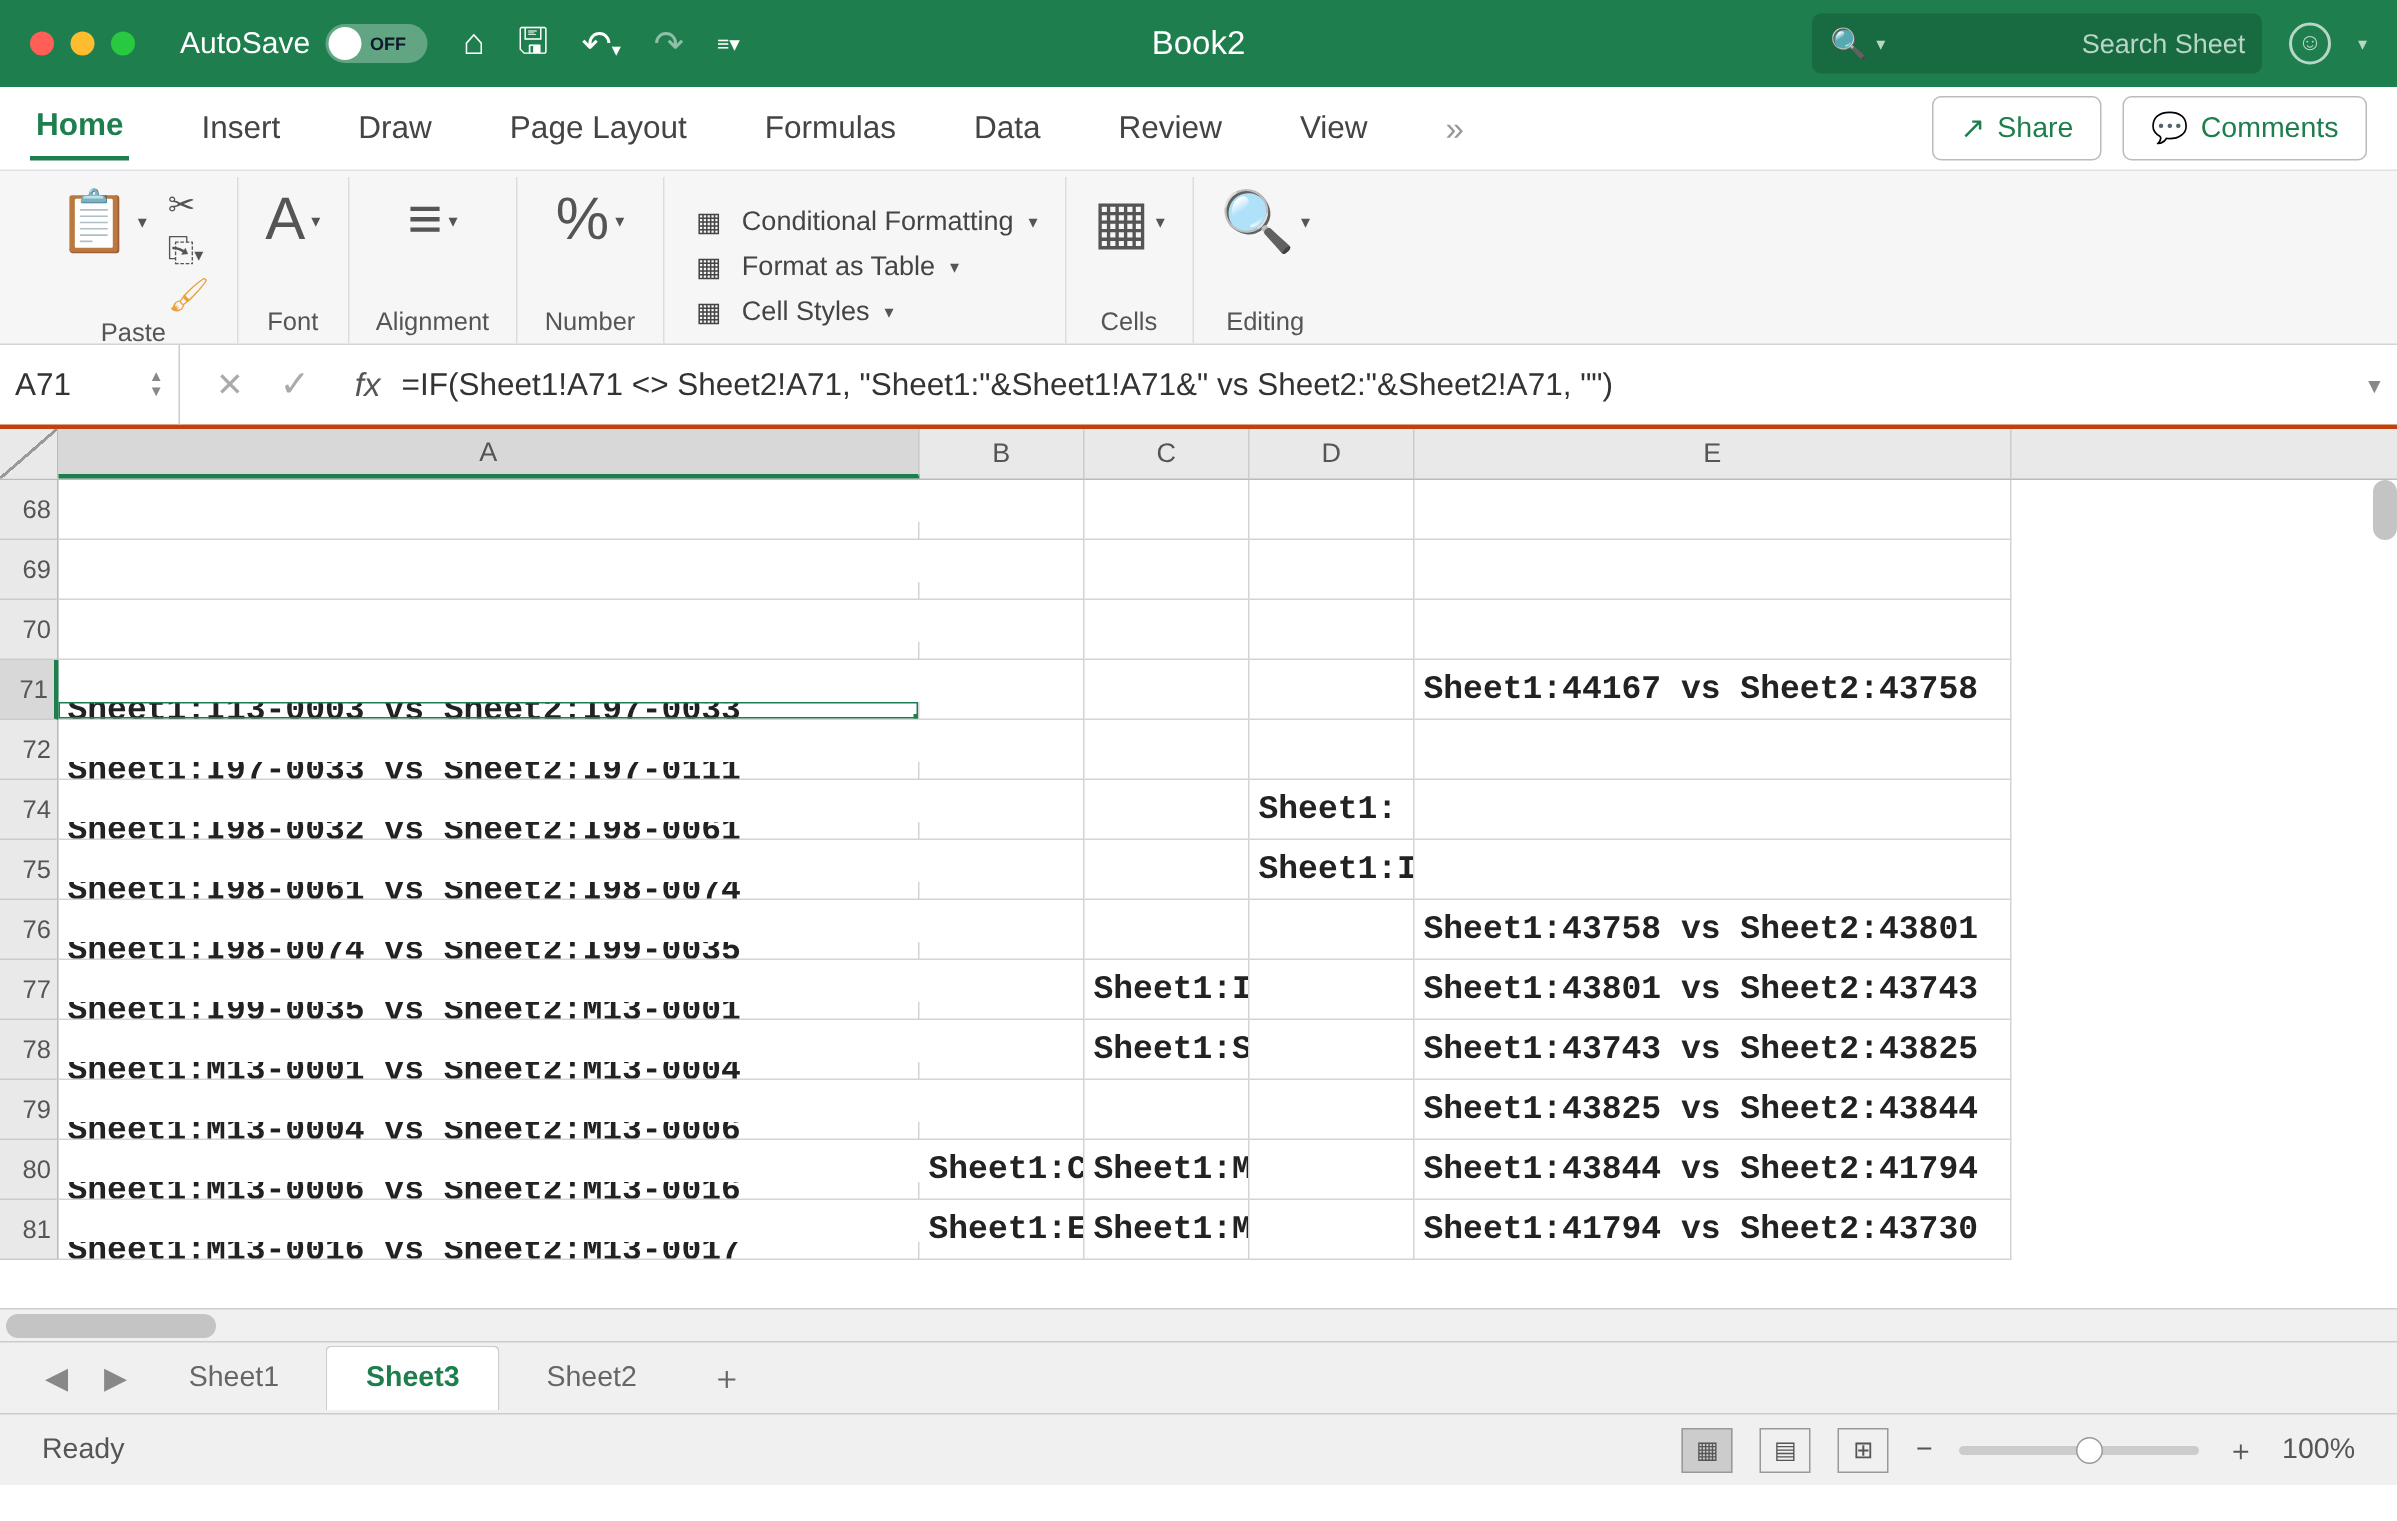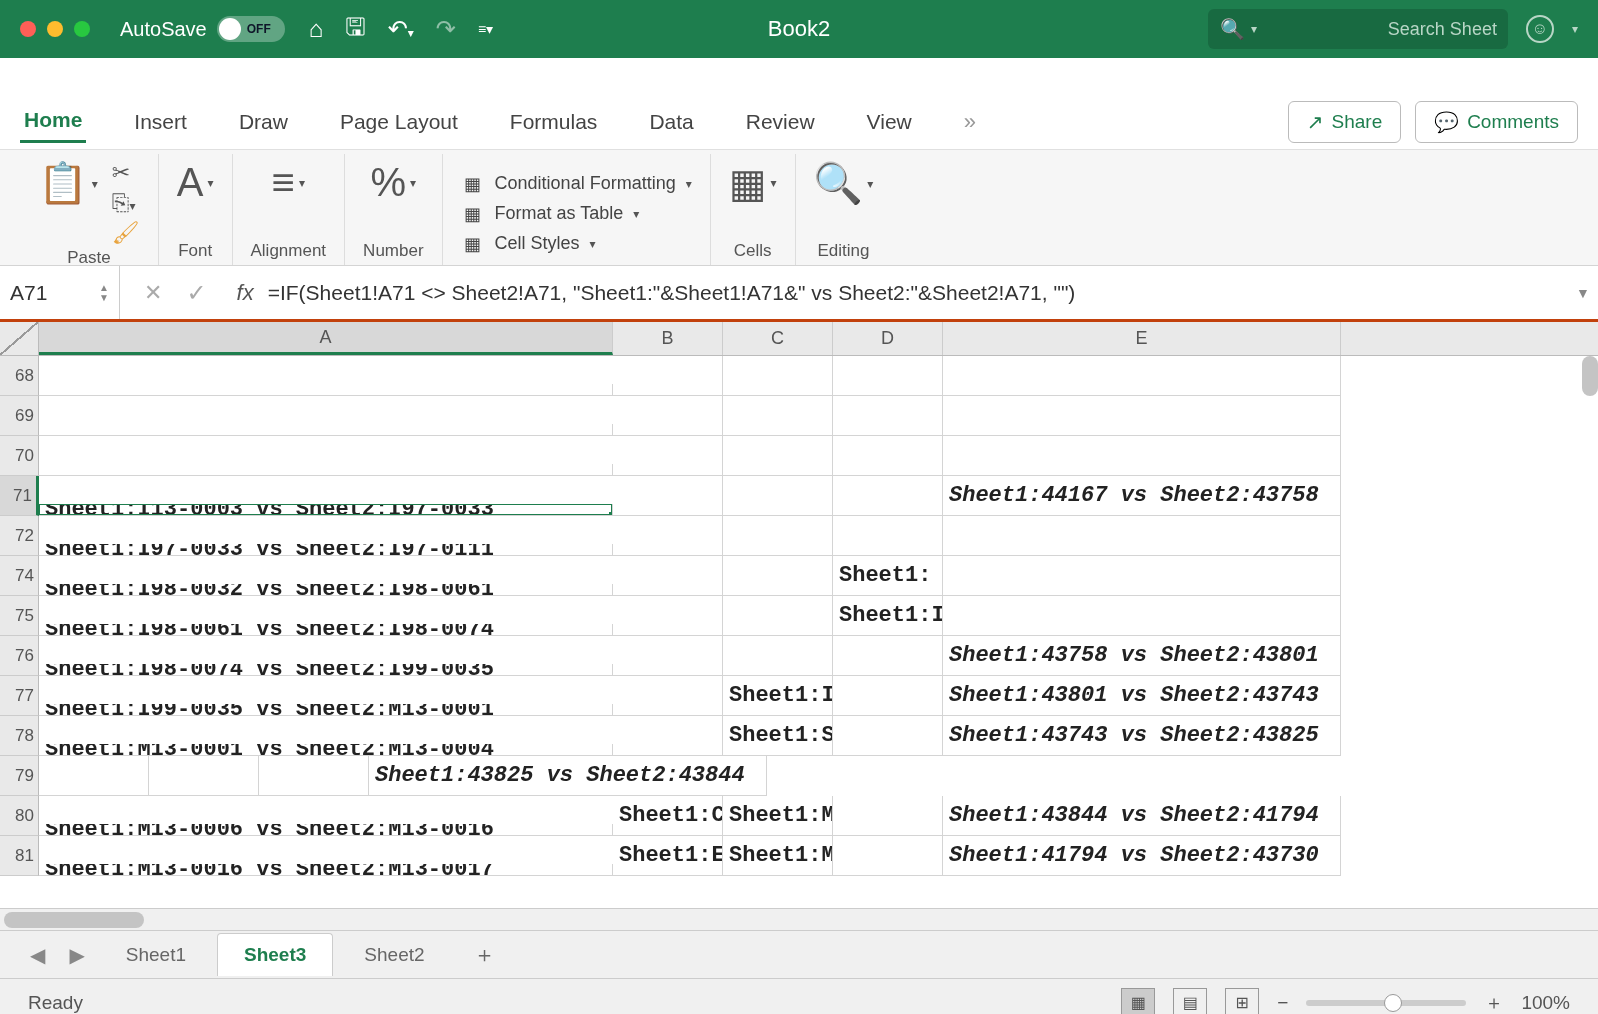--- a/index.html
+++ b/index.html
@@ -19,21 +19,21 @@
 .tb-title { position: absolute; left: 50%; transform: translateX(-50%); font-size: 22px; font-weight: 400; }
 .tb-right { margin-left: auto; display: flex; align-items: center; gap: 18px; }
 .search-wrap { display: flex; align-items: center; background: #186a41; border-radius: 6px; padding: 4px 12px; width: 300px; height: 40px; }
 .search-wrap .mag { color: #b8d6c6; font-size: 20px; margin-right: 6px; }
 .search-wrap .chev { color: #b8d6c6; font-size: 12px; margin-right: 8px; }
 .search-wrap input { background: transparent; border: none; outline: none; color: #b8d6c6; font-size: 18px; flex: 1; text-align: right; }
 .search-wrap input::placeholder { color: #b8d6c6; }
 .smiley { width: 28px; height: 28px; border: 2px solid #b8d6c6; border-radius: 50%; display: flex; align-items: center; justify-content: center; color: #b8d6c6; }
 
 
-.ribbon-tabs { height: 56px; display: flex; align-items: center; padding: 0 20px; border-bottom: 1px solid #e0e0e0; background: #fff; margin-top: 36px; }
+.ribbon-tabs { height: 56px; display: flex; align-items: center; padding: 0 20px; border-bottom: 1px solid #e0e0e0; background: #fff; }
 .rtab { font-size: 21px; color: #444; padding: 8px 4px; margin-right: 44px; cursor: pointer; }
 .rtab.active { font-weight: 700; color: #1e7e4e; border-bottom: 3px solid #1e7e4e; }
 .rtab.more { font-size: 22px; color: #999; }
 .ribbon-right { margin-left: auto; display: flex; gap: 14px; }
 .rbtn { border: 1px solid #bbb; border-radius: 6px; padding: 8px 18px; font-size: 19px; color: #1e7e4e; display: flex; align-items: center; gap: 8px; background: #fff; }
 .rbtn .ic { font-size: 20px; }
 
 
 .ribbon { height: 116px; background: #f6f6f6; border-bottom: 1px solid #d4d4d4; display: flex; padding: 4px 20px 0; }
 .rgroup { display: flex; flex-direction: column; align-items: center; justify-content: space-between; padding: 6px 18px 4px; border-right: 1px solid #ddd; }
@@ -66,21 +66,21 @@
 .corner { width: 39px; border-right: 1px solid #bbb; background: linear-gradient(to bottom right, transparent 48%, #999 48%, #999 52%, transparent 52%), #e9e9e9; }
 .ch { text-align: center; font-size: 18px; color: #555; border-right: 1px solid #ccc; display: flex; align-items: center; justify-content: center; }
 .ch.A { width: 574px; background: #d8d8d8; border-bottom: 3px solid #1e7e4e; }
 .ch.B { width: 110px; } .ch.C { width: 110px; } .ch.D { width: 110px; } .ch.E { width: 398px; }
 
 .rows { }
 .row { display: flex; height: 40px; }
 .rh { width: 39px; background: #e9e9e9; border-right: 1px solid #bbb; border-bottom: 1px solid #ccc; font-size: 17px; color: #555; display: flex; align-items: center; justify-content: flex-end; padding-right: 4px; }
 .rh.sel { background: #d8d8d8; border-right: 3px solid #1e7e4e; }
 .cell { border-right: 1px solid #d4d4d4; border-bottom: 1px solid #d4d4d4; font-family: "Courier New", monospace; font-size: 22px; font-weight: 600; color: #222; padding: 0 6px; display: flex; align-items: center; white-space: nowrap; overflow: hidden; }
-.cA { width: 574px; margin-top: 28px; } .cB { width: 110px; } .cC { width: 110px; } .cD { width: 110px; } .cE { width: 398px; font-style: italic; }
+.cA { width: 574px; margin-top: 28px; } .cB { width: 110px; } .cC { width: 110px; } .cD { width: 110px; } .cE { width: 398px; }
 .cell.selected { position: relative; }
 .selbox { position: absolute; top: -2px; left: -2px; right: -2px; bottom: -2px; border: 3px solid #1e7e4e; pointer-events: none; }
 .selhandle { position: absolute; right: -5px; bottom: -5px; width: 8px; height: 8px; background: #1e7e4e; }
 
 .vscroll { position: absolute; right: 0; top: 34px; width: 16px; height: 40px; background: #c4c4c4; border-radius: 8px; }
 .hscroll-area { height: 22px; background: #f0f0f0; border-top: 1px solid #ccc; position: relative; }
 .hscroll-thumb { position: absolute; left: 4px; top: 3px; width: 140px; height: 16px; background: #c4c4c4; border-radius: 8px; }
 
 
 .sheettabs { height: 48px; background: #f0f0f0; display: flex; align-items: center; padding: 0 20px; border-top: 1px solid #ccc; gap: 4px; }
@@ -319,20 +319,21 @@
       <div class="row">
         <div class="rh">78</div>
         <div class="cell cA">Sheet1:M13-0001 vs Sheet2:M13-0004</div>
         <div class="cell cB"></div>
         <div class="cell cC">Sheet1:S</div>
         <div class="cell cD"></div>
         <div class="cell cE">Sheet1:43743 vs Sheet2:43825</div>
       </div>
       <div class="row">
         <div class="rh">79</div>
+        <div class="cell cA">Sheet1:M13-0004 vs Sheet2:M13-0006</div>
         <div class="cell cB"></div>
         <div class="cell cC"></div>
         <div class="cell cD"></div>
         <div class="cell cE">Sheet1:43825 vs Sheet2:43844</div>
       </div>
       <div class="row">
         <div class="rh">80</div>
         <div class="cell cA">Sheet1:M13-0006 vs Sheet2:M13-0016</div>
         <div class="cell cB">Sheet1:C</div>
         <div class="cell cC">Sheet1:M</div>

